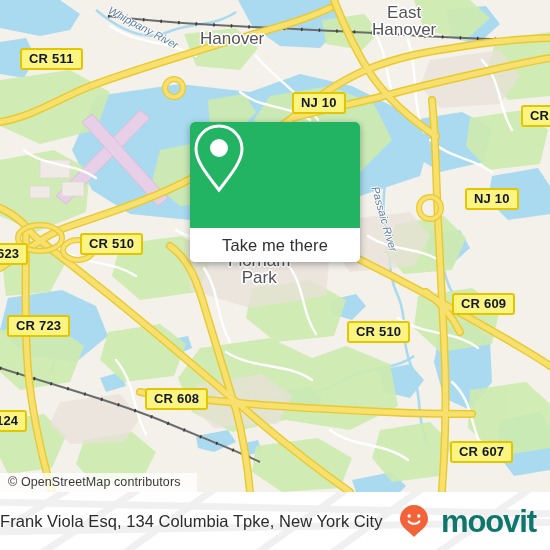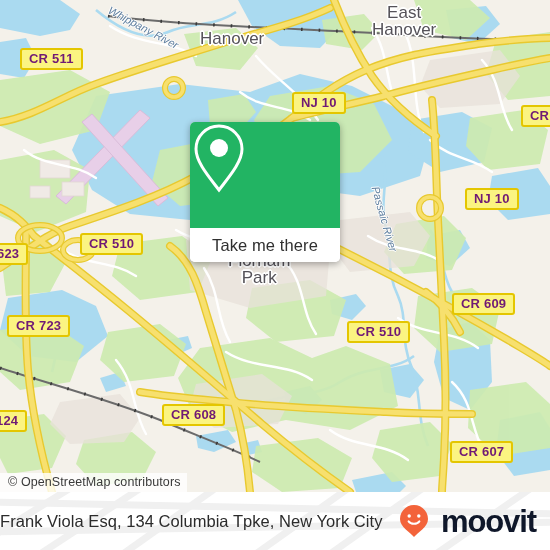--- a/index.html
+++ b/index.html
@@ -10,34 +10,34 @@
   }
   #app{position:relative;width:550px;height:550px;overflow:hidden;}
 
   
   .map{position:absolute;left:0;top:0;width:550px;height:492px;overflow:hidden;background:#f2efe9;}
   .map svg{position:absolute;left:0;top:0;}
 
   
   .attrib{
     position:absolute;left:0;bottom:0;
-    padding:2px 6px 3px 8px;
+    padding:2px 16px 3px 8px;
     background:rgba(255,255,255,0.80);
     font-size:12.5px;color:#3a3a3a;letter-spacing:.1px;
     white-space:nowrap;
     margin-top:34px;
   }
 
   
   .shield{
     position:absolute;
     background:#fbf481;
     border:2px solid #e4c600;
     border-radius:3px;
-    color:#701a75;
+    color:#0f172a;
     font-size:13px;font-weight:bold;
     padding:2px 7px 3px 7px;
     line-height:13px;
     white-space:nowrap;
     letter-spacing:.2px;
     box-sizing:border-box;
   }
 
   
   .place{
@@ -53,21 +53,21 @@
   }
   .place.small{font-size:14px;}
   .river-lbl{
     position:absolute;color:#5f7f9f;font-size:11px;font-style:italic;
     white-space:nowrap;
     text-shadow:-1px 0 #fff,1px 0 #fff,0 -1px #fff,0 1px #fff;
   }
 
   
   .card{
-    position:absolute;left:190px;top:122px;width:150px;
+    position:absolute;left:190px;top:122px;width:170px;
     border-radius:5px;overflow:hidden;
     box-shadow:0 2px 7px rgba(0,0,0,.33);
     background:#fff;
   }
   .card-top{
     height:106px;background:#22b463;
     display:flex;align-items:center;justify-content:center;
   }
   .card-foot{
     height:34px;background:#fff;
@@ -88,21 +88,21 @@
     display:flex;align-items:center;
   }
   .addr{
     font-size:16.5px;color:#2b2b2b;letter-spacing:.05px;white-space:nowrap;
   }
   .logo{
     position:absolute;right:14px;top:50%;transform:translateY(-50%);
     display:flex;align-items:center;
   }
   .logo-word{
-    font-size:31px;font-weight:bold;color:#0f172a;letter-spacing:-1.1px;
+    font-size:31px;font-weight:bold;color:#0f766e;letter-spacing:-1.1px;
     margin-left:12px;line-height:31px;
   }
 </style>
 </head>
 <body>
 
 <div id="app">
 
   <div class="map">
     <svg width="550" height="492" viewBox="0 0 550 492">
@@ -278,21 +278,21 @@
     <div id="shields">
         <div class="shield" style="left: 20px; top: 48px;">CR 511</div>
         <div class="shield" style="left: 292px; top: 92px;">NJ 10</div>
         <div class="shield" style="left: 521px; top: 105px;">CR</div>
         <div class="shield" style="left: 465px; top: 188px;">NJ 10</div>
         <div class="shield" style="left: 80px; top: 233px;">CR 510</div>
         <div class="shield" style="left: -12px; top: 243px;">623</div>
         <div class="shield" style="left: 452px; top: 293px;">CR 609</div>
         <div class="shield" style="left: 7px; top: 315px;">CR 723</div>
         <div class="shield" style="left: 347px; top: 321px;">CR 510</div>
-        <div class="shield" style="left: 145px; top: 404px; margin-left: 17px;">CR 608</div>
+        <div class="shield" style="left: 145px; top: 388px;">CR 608</div>
         <div class="shield" style="left: -13px; top: 410px;">124</div>
         <div class="shield" style="left: 450px; top: 428px; margin-top: 13px;">CR 607</div>
       </div>
 
     <div id="places">
         <div class="place" style="left: 200px; top: 30px;">Hanover</div>
         <div class="place" style="left: 372px; top: 4px;">East
 Hanover</div>
         <div class="place" style="left: 228px; top: 252px;">Florham
 Park</div>

